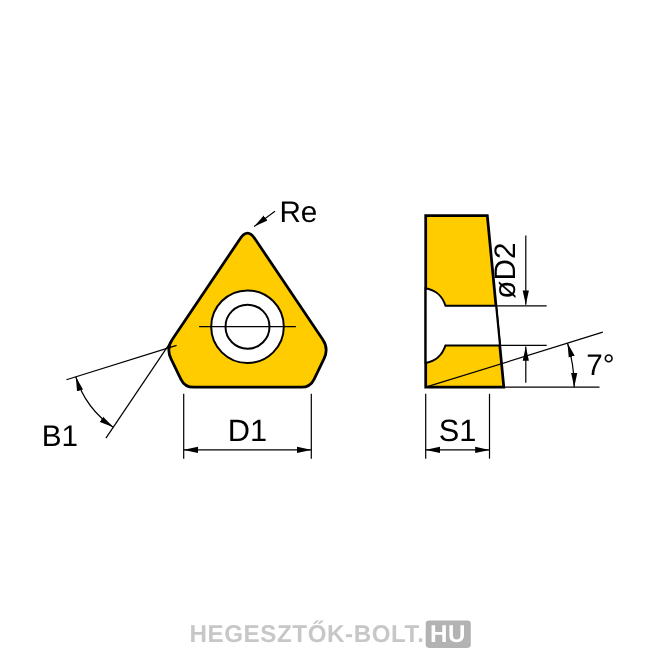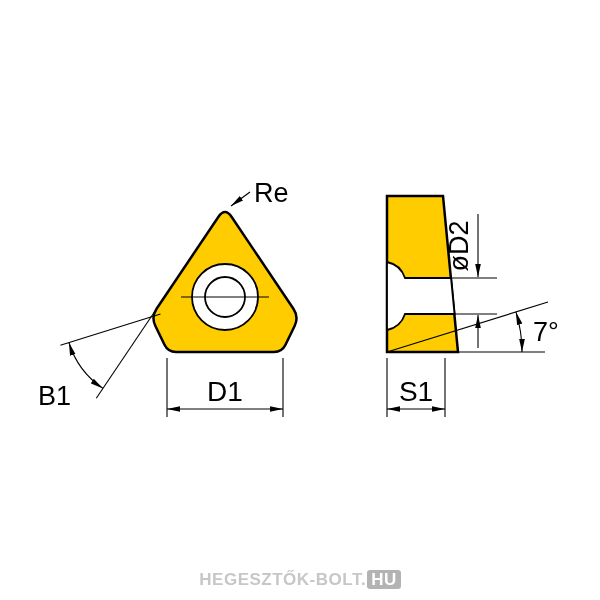--- a/index.html
+++ b/index.html
@@ -9,21 +9,21 @@
   }
   svg{position:absolute;top:0;left:0;}
   svg text{font-family:"Liberation Sans",sans-serif;fill:#000;}
   .lbl{font-size:27px;}
   .lbl-lg{font-size:28px;}
   .outline{stroke:#000;stroke-width:2.5;}
   .medline{stroke:#000;stroke-width:1.8;fill:#fff;}
   .thin{stroke:#000;stroke-width:1.1;fill:none;}
   .watermark{
     position:absolute;left:0;right:0;bottom:10px;text-align:center;
-    font-size:17px;font-weight:bold;letter-spacing:0.5px;color:#c7c7c7;
+    font-size:22px;font-weight:bold;letter-spacing:0.5px;color:#c7c7c7;
     text-shadow:0 1px 0 #ffffff;
   }
   .watermark .tld{
     background:#b3b3b3;color:#ffffff;border-radius:3px;padding:0 4px;margin-left:1px;
     text-shadow:none;
   }
 </style>
 </head>
 <body>
 

